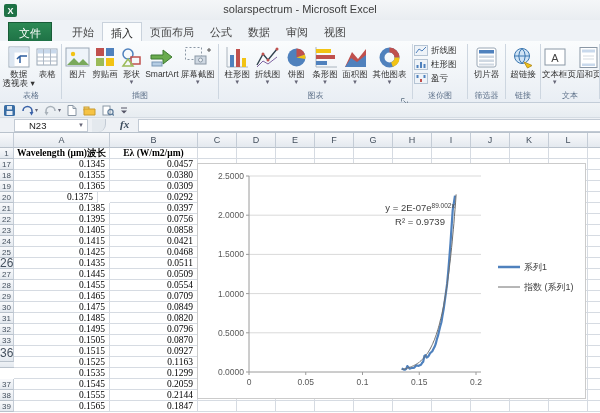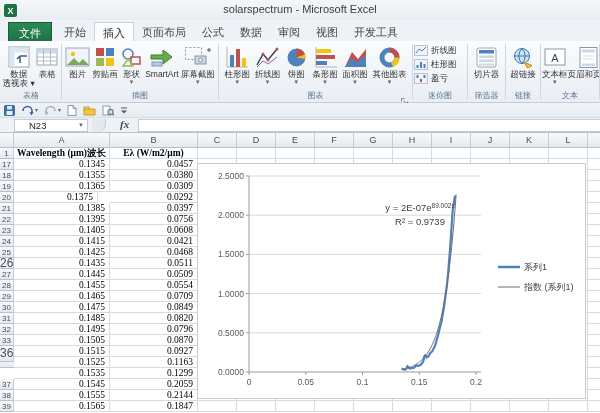--- a/index.html
+++ b/index.html
@@ -13,21 +13,21 @@
   #app-icon { position:absolute; left:4px; top:3px; width:13px; height:13px; }
   #title-text { position:absolute; left:0; top:3px; width:600px; text-align:center;
     font-size:11px; color:#3c3c3c; }
 
   
   #tabrow { position:absolute; top:20px; left:0; width:600px; height:22px;
     background:#eef2f6; display:flex; align-items:flex-end; }
   .tab { height:20px; line-height:20px; padding:0 8px; font-size:11px; color:#444;
     cursor:default; white-space:nowrap; }
   .tab.file { background:linear-gradient(#2c8a55,#1e7145); color:#fff; margin-left:8px;
-    margin-right:4px; border:1px solid #185c38; border-bottom:none; padding:0 10px; }
+    margin-right:12px; border:1px solid #185c38; border-bottom:none; padding:0 10px; }
   .tab.active { background:#fafcfd; border:1px solid #c9d2dc; border-bottom:1px solid #fafcfd; color:#2b2b2b; }
 
   
   #ribbon { position:absolute; top:41px; left:0; width:600px; height:62px;
     background:linear-gradient(#fafcfd,#e9eef4); border-bottom:1px solid #c3cdd8; }
   .rgroup { position:absolute; top:0; height:61px; }
   .rgroup .gsep { position:absolute; right:0; top:3px; bottom:3px; width:1px; background:#cdd6e0; }
   .gitems { position:absolute; top:1px; left:0; right:2px; height:46px; display:flex;
     justify-content:space-evenly; align-items:flex-start; }
   .glabel { position:absolute; bottom:1px; left:0; right:2px; text-align:center;
@@ -92,21 +92,20 @@
 
   <div id="tabrow">
       <div class="tab file">文件</div>
       <div class="tab">开始</div>
       <div class="tab active">插入</div>
       <div class="tab">页面布局</div>
       <div class="tab">公式</div>
       <div class="tab">数据</div>
       <div class="tab">审阅</div>
       <div class="tab">视图</div>
-      <div class="tab">开发工具</div>
     </div>
   <div id="ribbon">
       <div class="rgroup" style="left: 2px; width: 60px;">
         <div class="gitems">
           <div class="bigbtn">
             <div class="bicon">
               <svg width="24" height="24">
                 <rect x="2" y="2" width="20" height="20" fill="#fff" stroke="#9aa7b5"></rect>
                 <rect x="2.5" y="2.5" width="19" height="5" fill="#dce6f1"></rect>
                 <rect x="2.5" y="2.5" width="5" height="19" fill="#dce6f1"></rect>
@@ -545,21 +544,21 @@
       <div class="cell" style="left: 276px; top: 214px; width: 39px; height: 11px;"></div>
       <div class="cell" style="left: 315px; top: 214px; width: 39px; height: 11px;"></div>
       <div class="cell" style="left: 354px; top: 214px; width: 39px; height: 11px;"></div>
       <div class="cell" style="left: 393px; top: 214px; width: 39px; height: 11px;"></div>
       <div class="cell" style="left: 432px; top: 214px; width: 39px; height: 11px;"></div>
       <div class="cell" style="left: 471px; top: 214px; width: 39px; height: 11px;"></div>
       <div class="cell" style="left: 510px; top: 214px; width: 39px; height: 11px;"></div>
       <div class="cell" style="left: 549px; top: 214px; width: 39px; height: 11px;"></div>
       <div class="cell" style="left: 588px; top: 214px; width: 39px; height: 11px;"></div>
       <div class="cell num" style="left: 14px; top: 225px; width: 96px; height: 11px;">0.1405</div>
-      <div class="cell num" style="left: 110px; top: 225px; width: 88px; height: 11px;">0.0608</div>
+      <div class="cell num" style="left: 110px; top: 225px; width: 88px; height: 11px;">0.0858</div>
       <div class="cell" style="left: 198px; top: 225px; width: 39px; height: 11px;"></div>
       <div class="cell" style="left: 237px; top: 225px; width: 39px; height: 11px;"></div>
       <div class="cell" style="left: 276px; top: 225px; width: 39px; height: 11px;"></div>
       <div class="cell" style="left: 315px; top: 225px; width: 39px; height: 11px;"></div>
       <div class="cell" style="left: 354px; top: 225px; width: 39px; height: 11px;"></div>
       <div class="cell" style="left: 393px; top: 225px; width: 39px; height: 11px;"></div>
       <div class="cell" style="left: 432px; top: 225px; width: 39px; height: 11px;"></div>
       <div class="cell" style="left: 471px; top: 225px; width: 39px; height: 11px;"></div>
       <div class="cell" style="left: 510px; top: 225px; width: 39px; height: 11px;"></div>
       <div class="cell" style="left: 549px; top: 225px; width: 39px; height: 11px;"></div>

